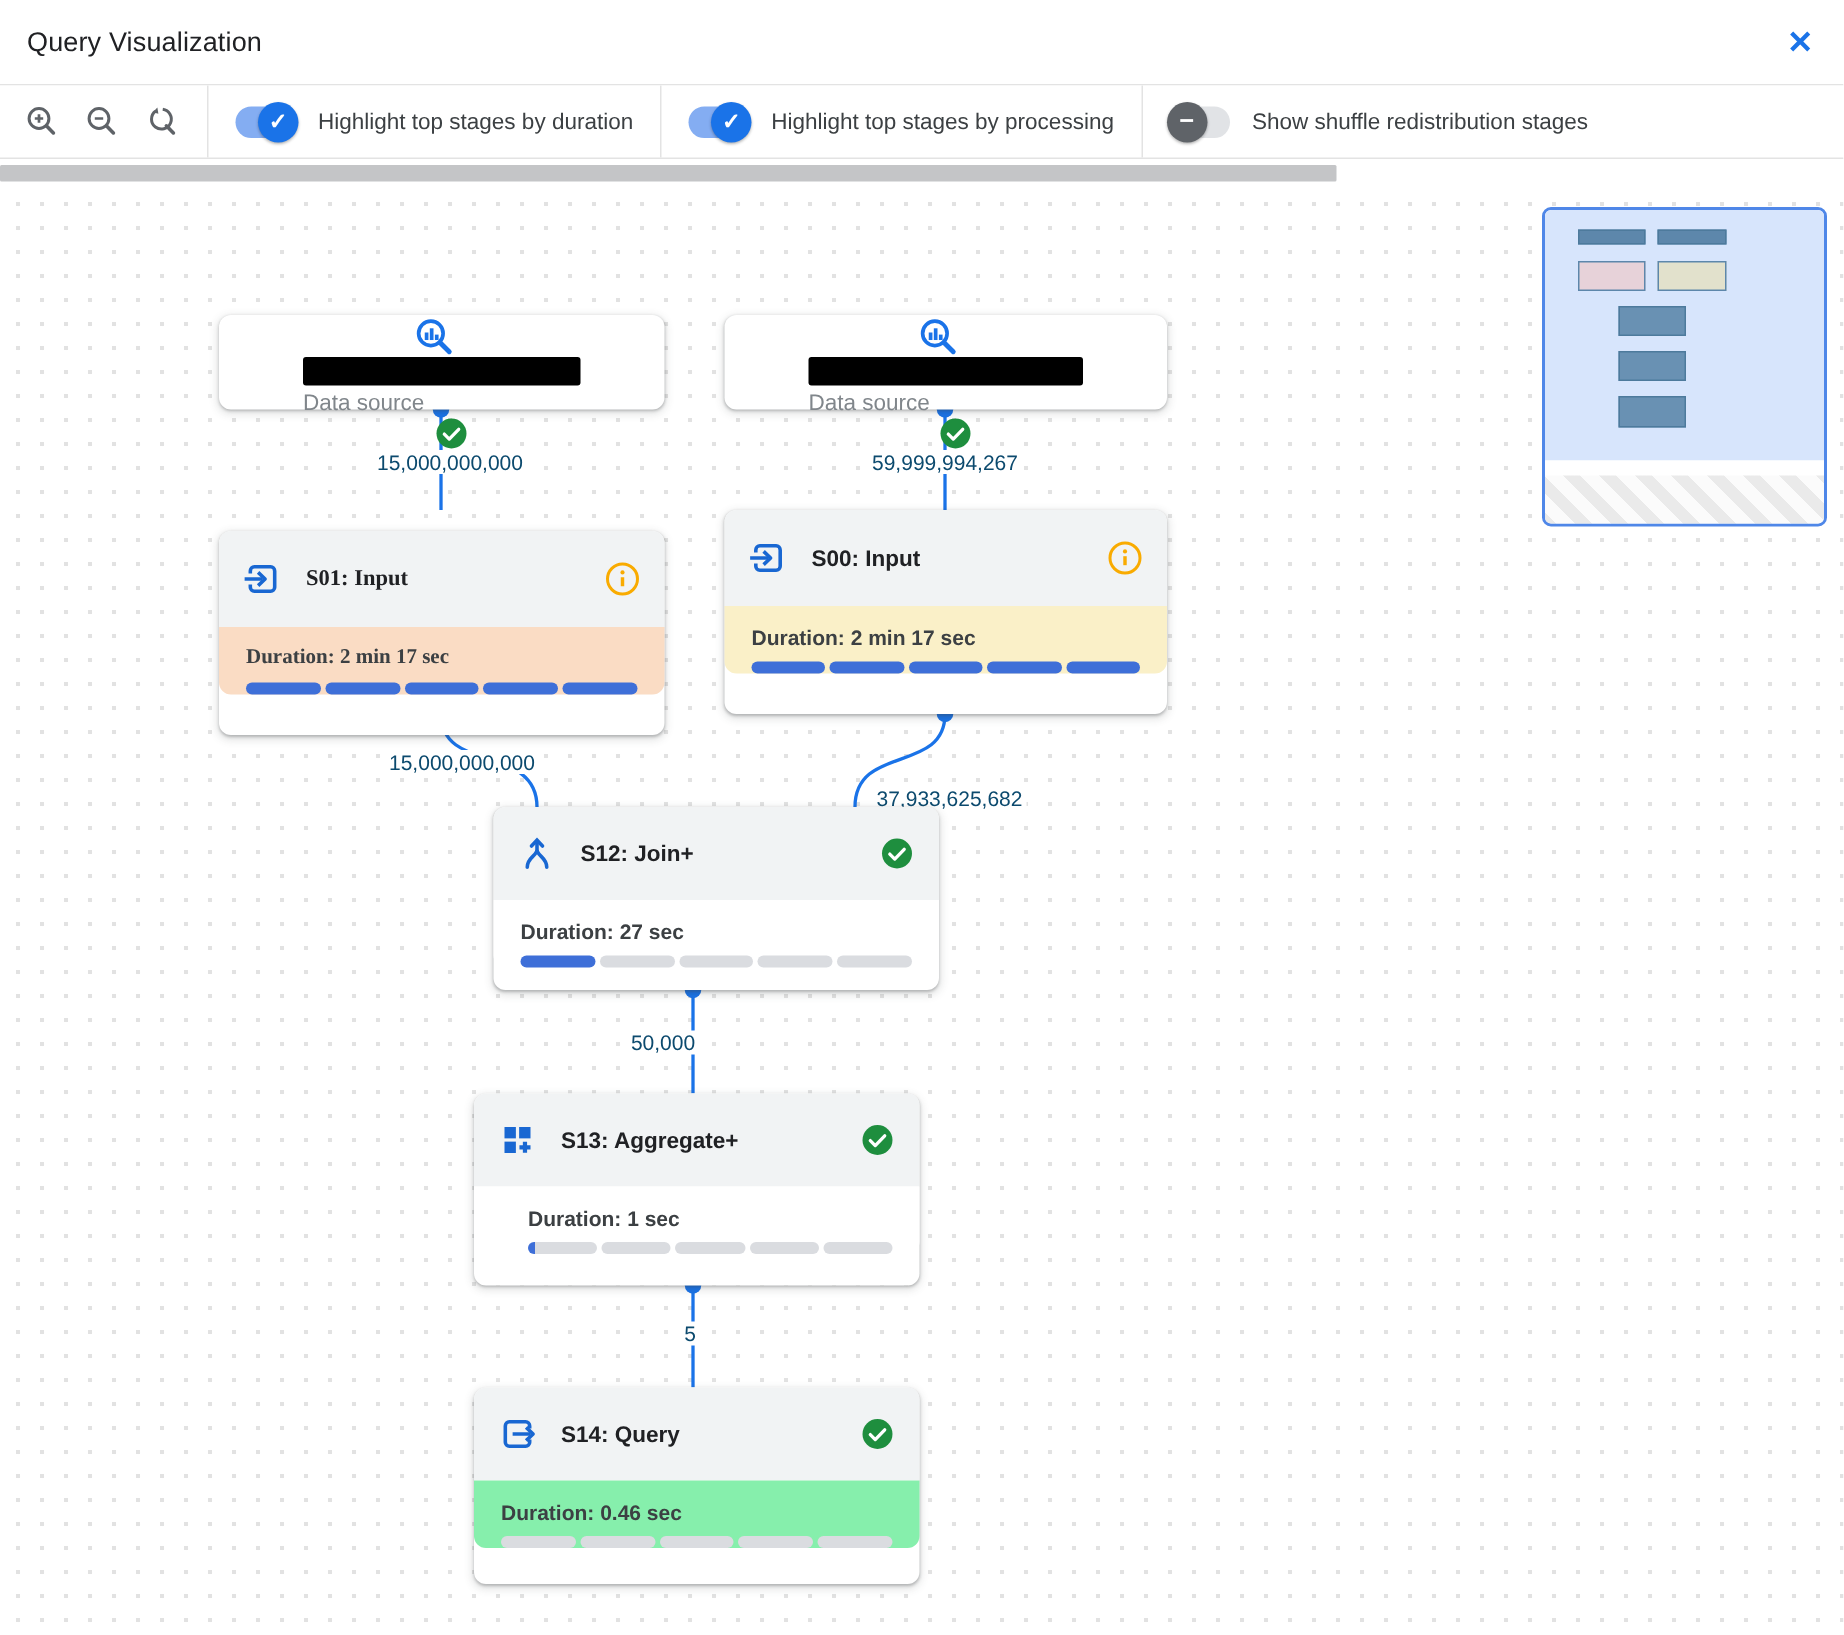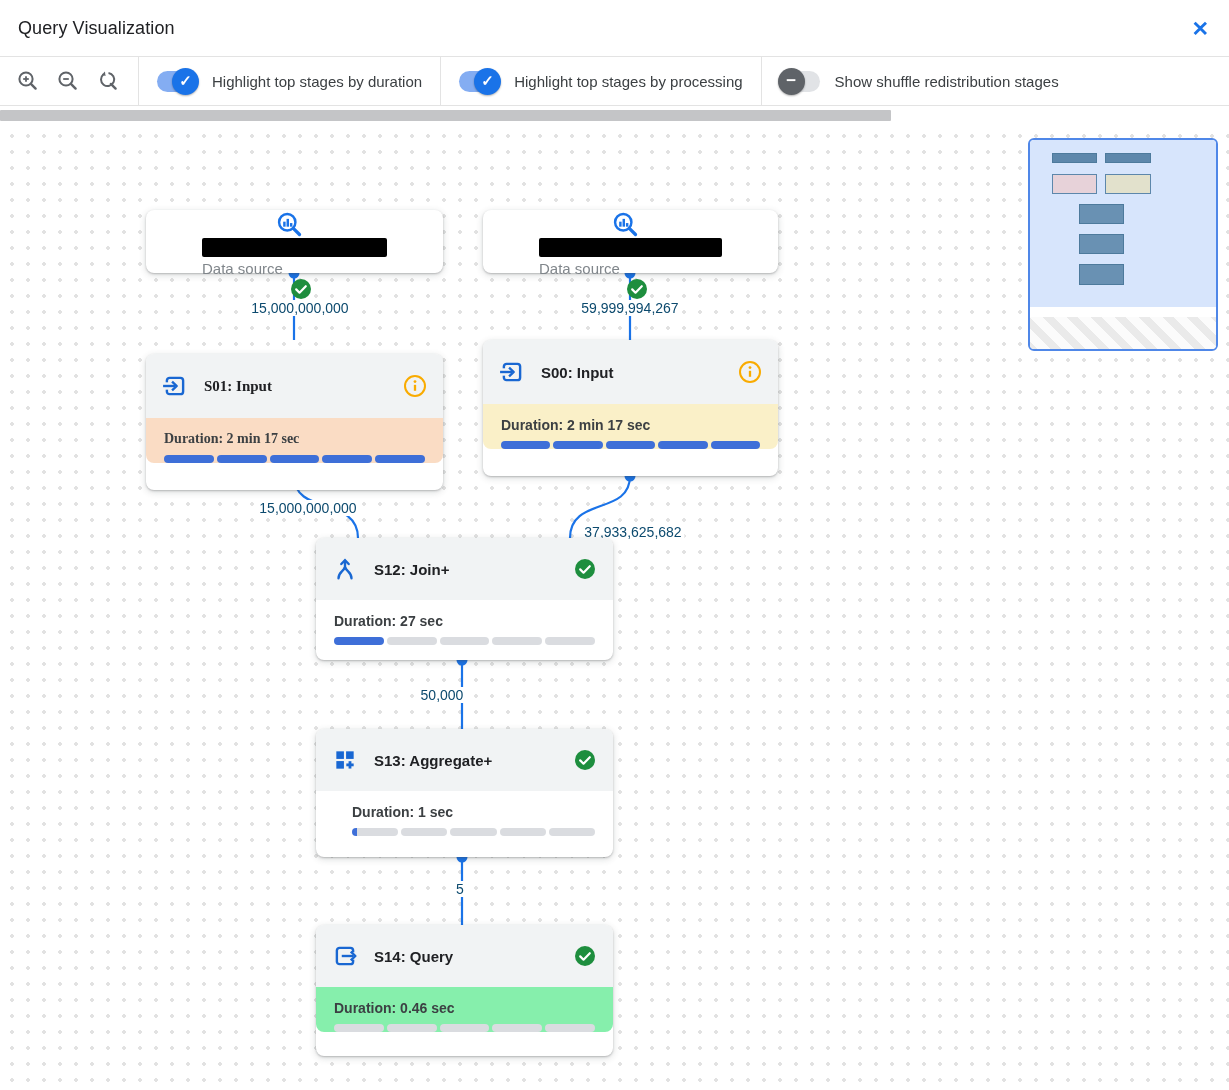--- a/index.html
+++ b/index.html
@@ -250,21 +250,21 @@
       <div class="pbar">
           <div class="seg" style="background: rgb(62, 111, 216);"></div>
           <div class="seg" style="background: rgb(62, 111, 216);"></div>
           <div class="seg" style="background: rgb(62, 111, 216);"></div>
           <div class="seg" style="background: rgb(62, 111, 216);"></div>
           <div class="seg" style="background: rgb(62, 111, 216);"></div>
         </div>
     </div>
   </div>
 
-  <div class="node" style="left:316px; top:416px; width:297px; height:122px;">
+  <div class="node" style="left:329px; top:416px; width:297px; height:122px;">
     <div class="stage-head">
       <svg class="stage-icon" viewBox="0 0 24 24">
         <g fill="none" stroke="#1967d2" stroke-width="2.2" stroke-linecap="round">
           <path d="M12,4.5 V10.5"></path>
           <path d="M8.6,7.4 L12,3.8 L15.4,7.4"></path>
           <path d="M6,20.5 C6,15 10,14.6 12,10.5"></path>
           <path d="M18,20.5 C18,15 14,14.6 12,10.5"></path>
         </g>
       </svg>
       <div class="stage-title">S12: Join+</div>

